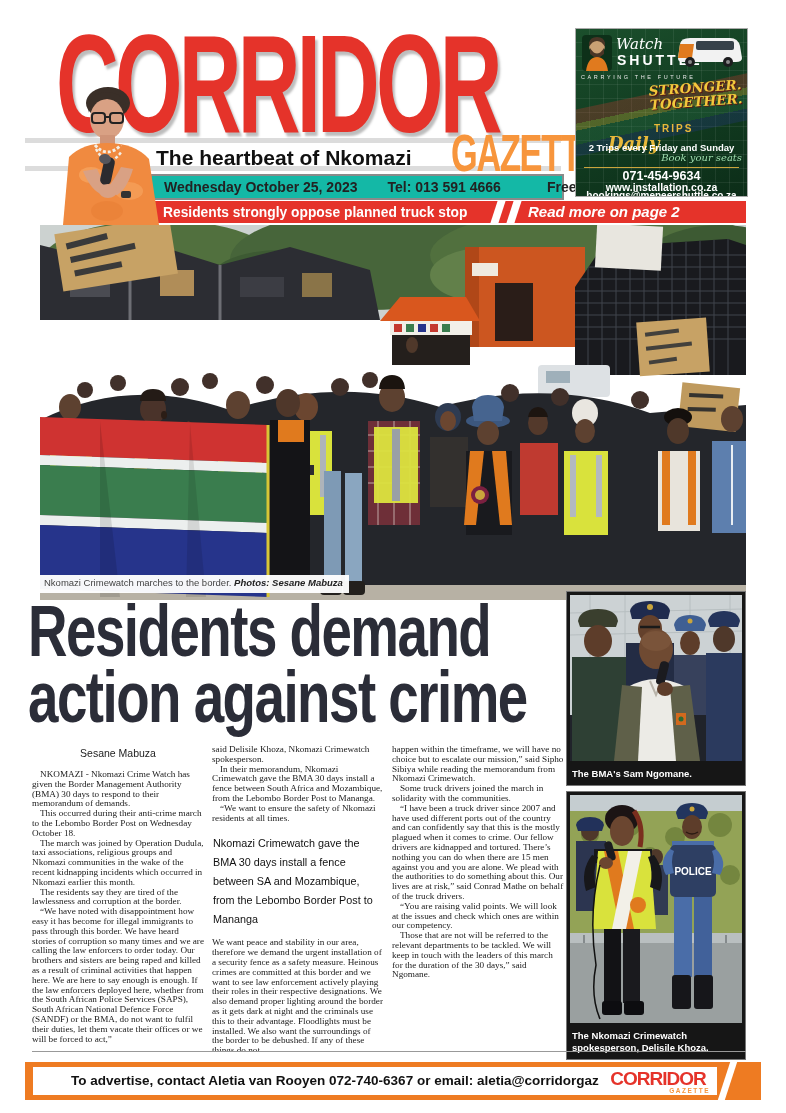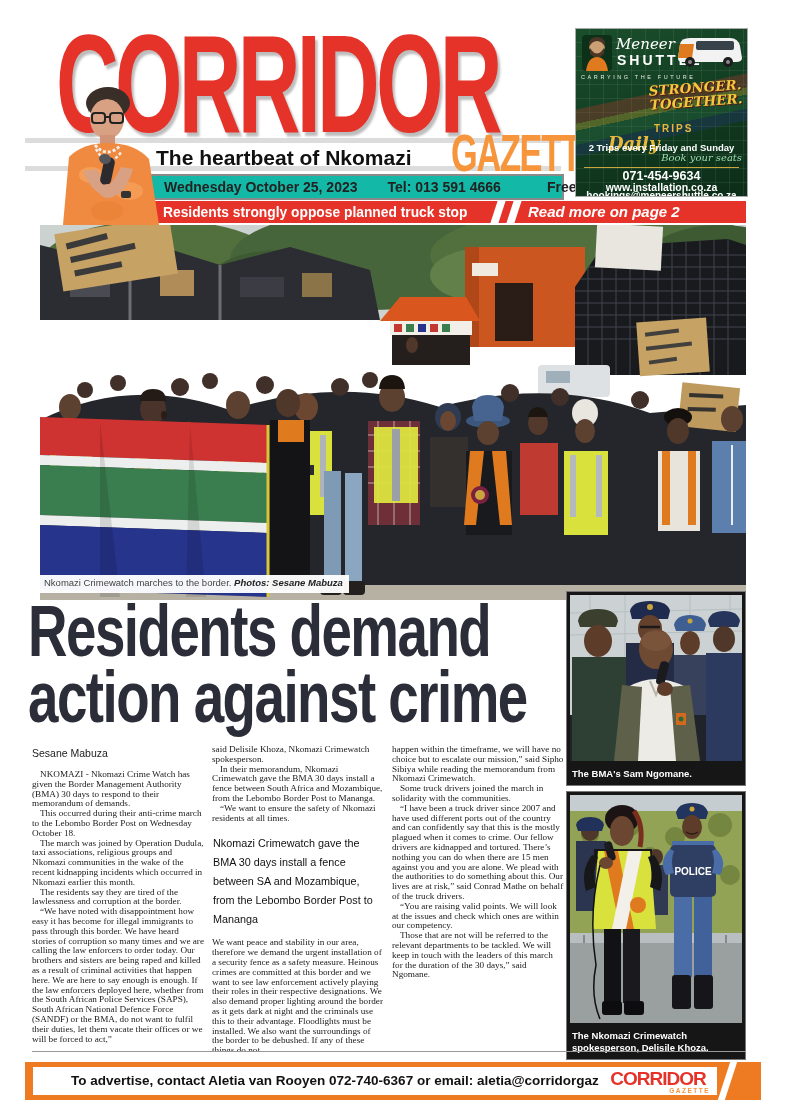--- a/index.html
+++ b/index.html
@@ -64,21 +64,21 @@
   .mainphoto{position:absolute;left:40px;top:225px;width:706px;height:486px;overflow:hidden;}
   .photocap{position:absolute;left:0px;top:350px;height:16px;background:rgba(255,255,255,.96);
       font-size:9.5px;color:#444;padding:2px 6px 0 4px;white-space:nowrap;}
   .photocap b{color:#222;font-style:italic;}
 
   
   .headline{position:absolute;left:28px;top:598px;width:560px;font-size:72px;font-weight:800;
       color:#2b2d38;line-height:66px;letter-spacing:-2px;transform:scaleX(.76);
       transform-origin:left top;white-space:nowrap;}
   .col{position:absolute;top:745px;width:172px;height:306px;overflow:hidden;}
-  .byline{text-align:left;font-size:10.5px;color:#222;margin:2px 0 11px 0;}
+  .byline{text-align:center;font-size:10.5px;color:#222;margin:2px 0 11px 0;}
   .col p{font-family:"Liberation Serif",serif;font-size:9.2px;line-height:9.8px;color:#1a1a1a;
       margin:0;text-indent:8px;}
   .col p.noind{text-indent:0;}
   .pullquote{font-family:"Liberation Sans",sans-serif;font-size:10.8px;line-height:19px;
       text-align:left;color:#111;margin:11px 1px 9px 1px;}
 
   
   .sidebar{position:absolute;left:566px;top:591px;width:180px;}
   .frame{border:1px solid #777;background:#161616;padding:3px;margin-bottom:5px;}
   .frame .cap{color:#fff;font-size:9.5px;font-weight:bold;line-height:12px;padding:3px 2px 2px 2px;}
@@ -148,21 +148,21 @@
   <div class="ad">
     <div class="grid"></div>
     <div class="flagband"></div>
     <svg class="abs" style="left:4px;top:4px;" width="34" height="40" viewBox="0 0 34 40">
       <rect x="2" y="2" width="30" height="36" rx="4" fill="#0d3019"></rect>
       <ellipse cx="17" cy="13" rx="8" ry="8" fill="#caa074"></ellipse>
       <path d="M9,10 Q10,4 17,4 Q24,4 25,10 L25,14 Q22,8 17,8 Q12,8 9,14 Z" fill="#4a3526"></path>
       <path d="M10,15 Q17,26 24,15 L24,21 Q17,28 10,21 Z" fill="#4a3526"></path>
       <path d="M6,38 Q8,24 17,24 Q26,24 28,38 Z" fill="#e07a1e"></path>
     </svg>
-    <div class="ad-meneer">Meneer</div>
+    <div class="ad-meneer">Watch</div>
     <div class="ad-shuttle">SHUTTLE</div>
     <div class="ad-slogan">CARRYING THE FUTURE</div>
     <svg class="abs" style="left:98px;top:3px;" width="70" height="36" viewBox="0 0 70 36">
       <path d="M4,26 L6,12 Q7,6 16,6 L56,6 Q64,6 66,14 L68,26 Q68,30 62,30 L8,30 Q4,30 4,26 Z" fill="#f2f2f2"></path>
       <path d="M6,12 L20,12 L18,26 L4,26 Z" fill="#e07a1e"></path>
       <rect x="22" y="9" width="38" height="9" rx="2" fill="#37424a"></rect>
       <circle cx="16" cy="30" r="5" fill="#1d1d1f"></circle>
       <circle cx="54" cy="30" r="5" fill="#1d1d1f"></circle>
       <circle cx="16" cy="30" r="2" fill="#888"></circle>
       <circle cx="54" cy="30" r="2" fill="#888"></circle>

